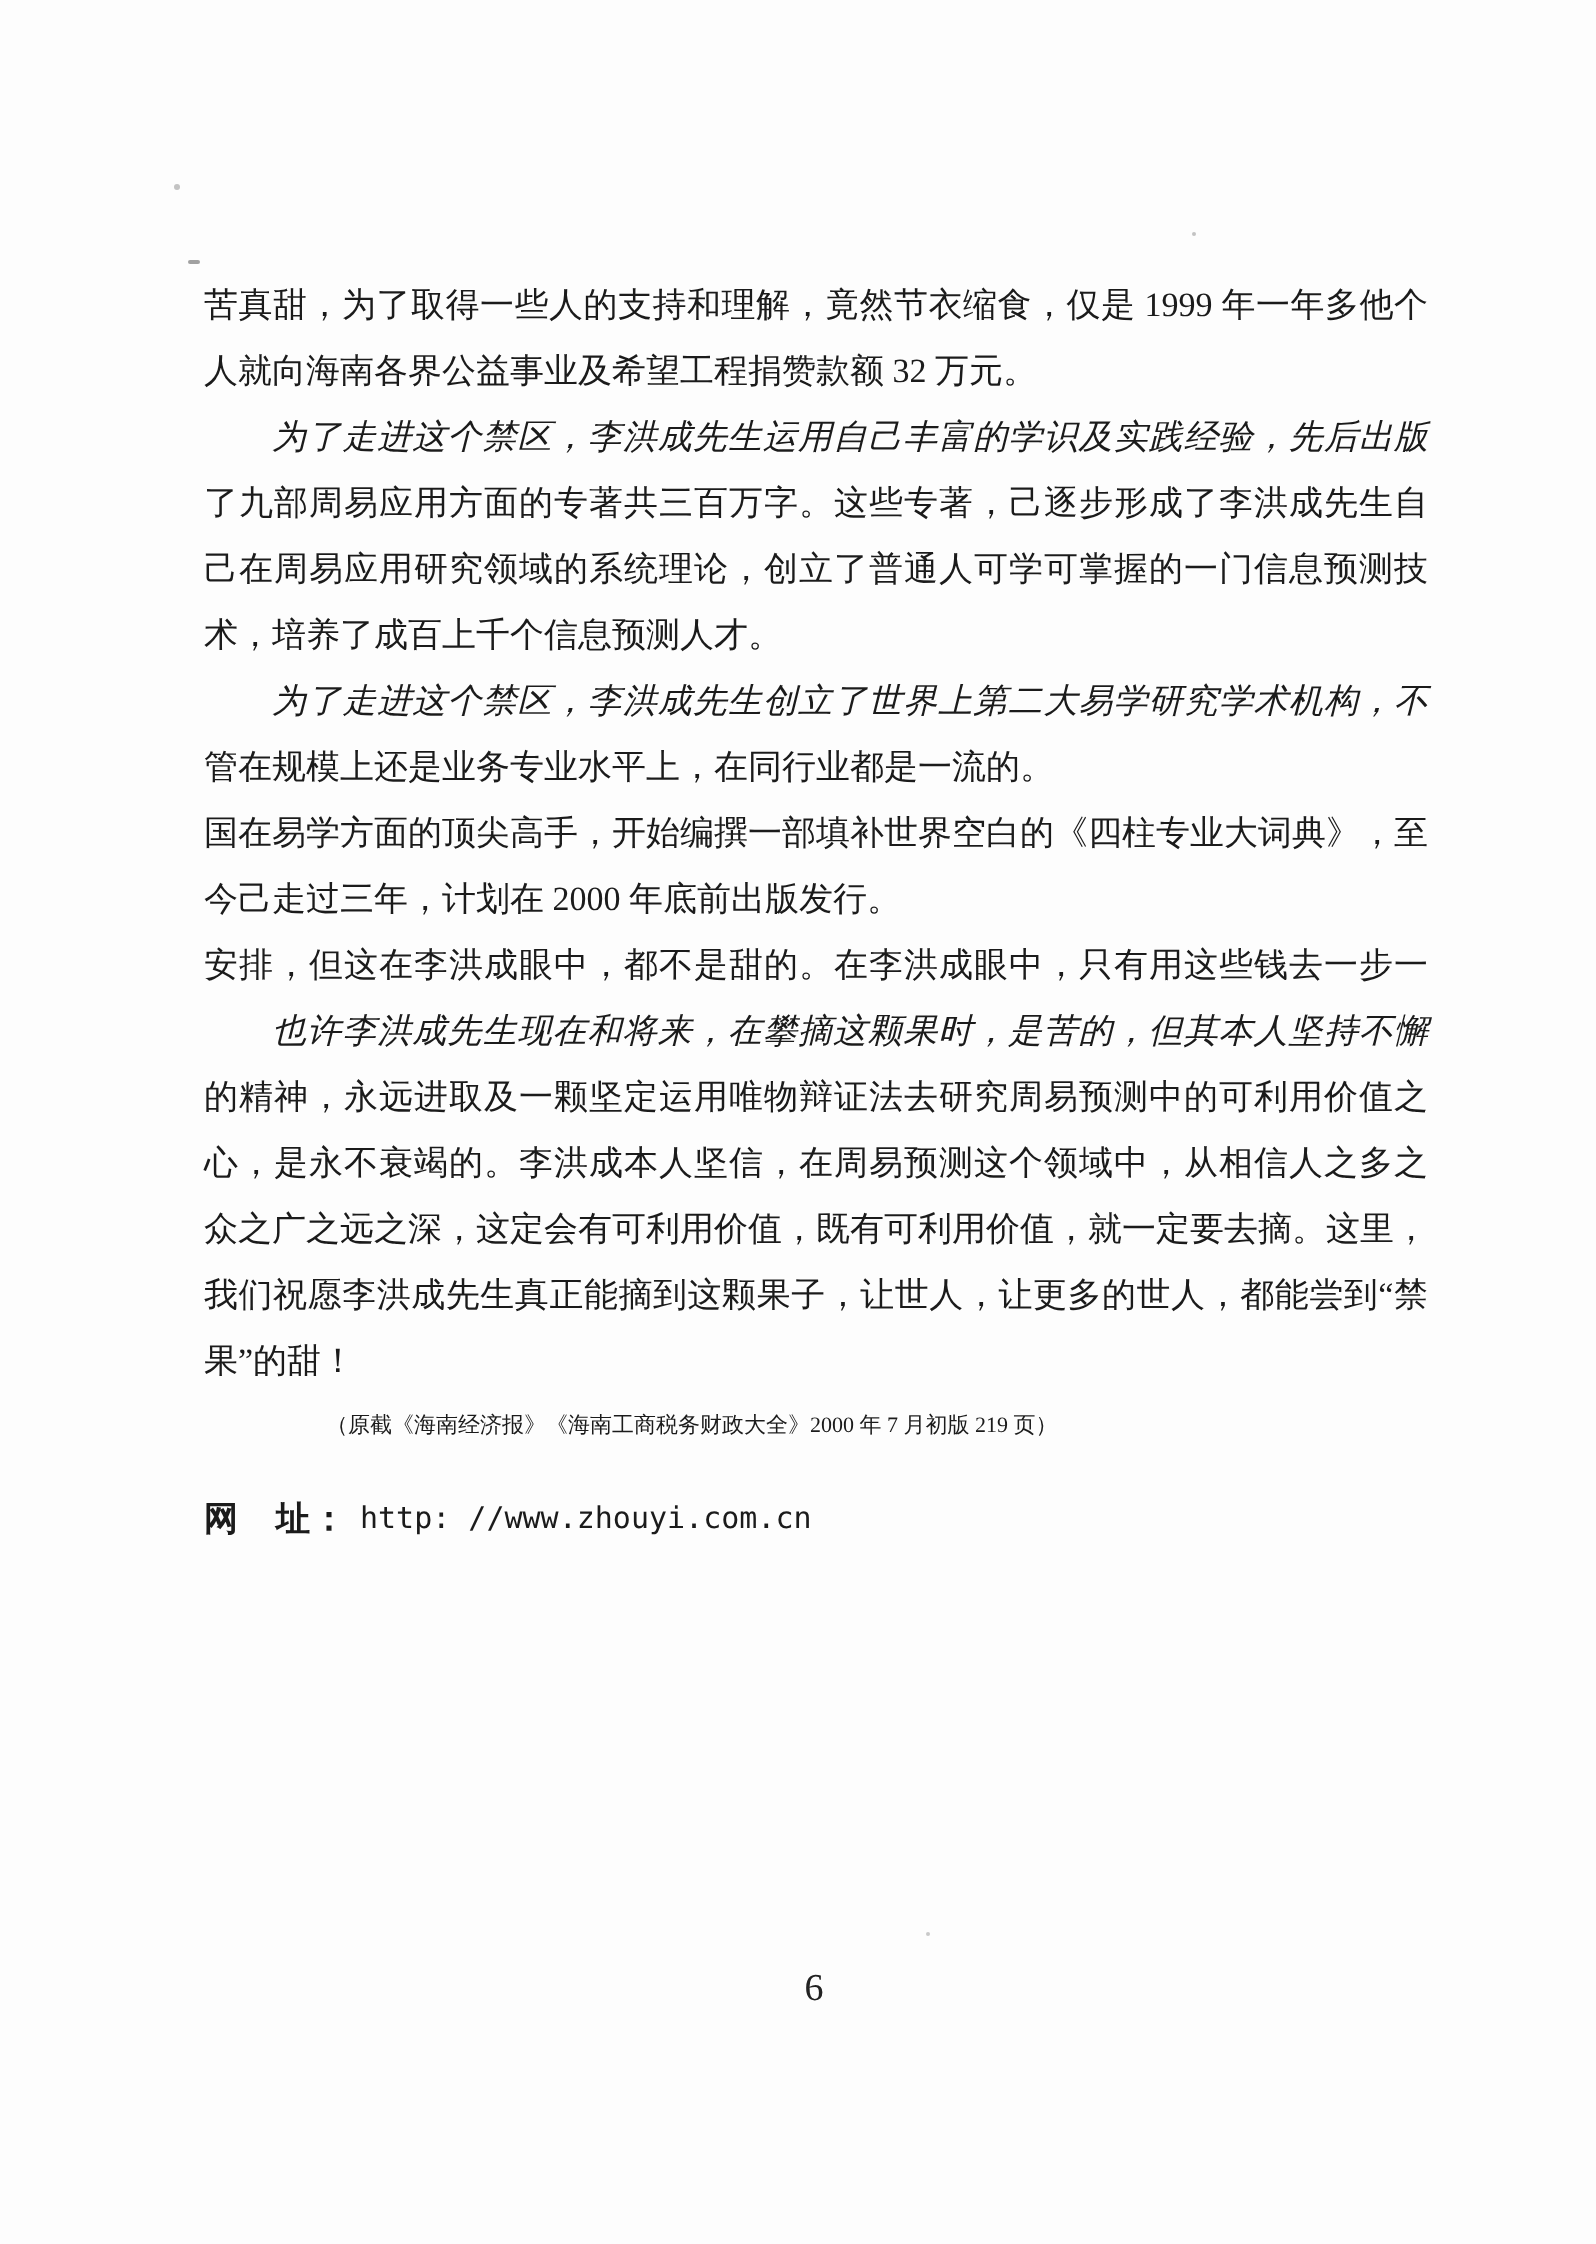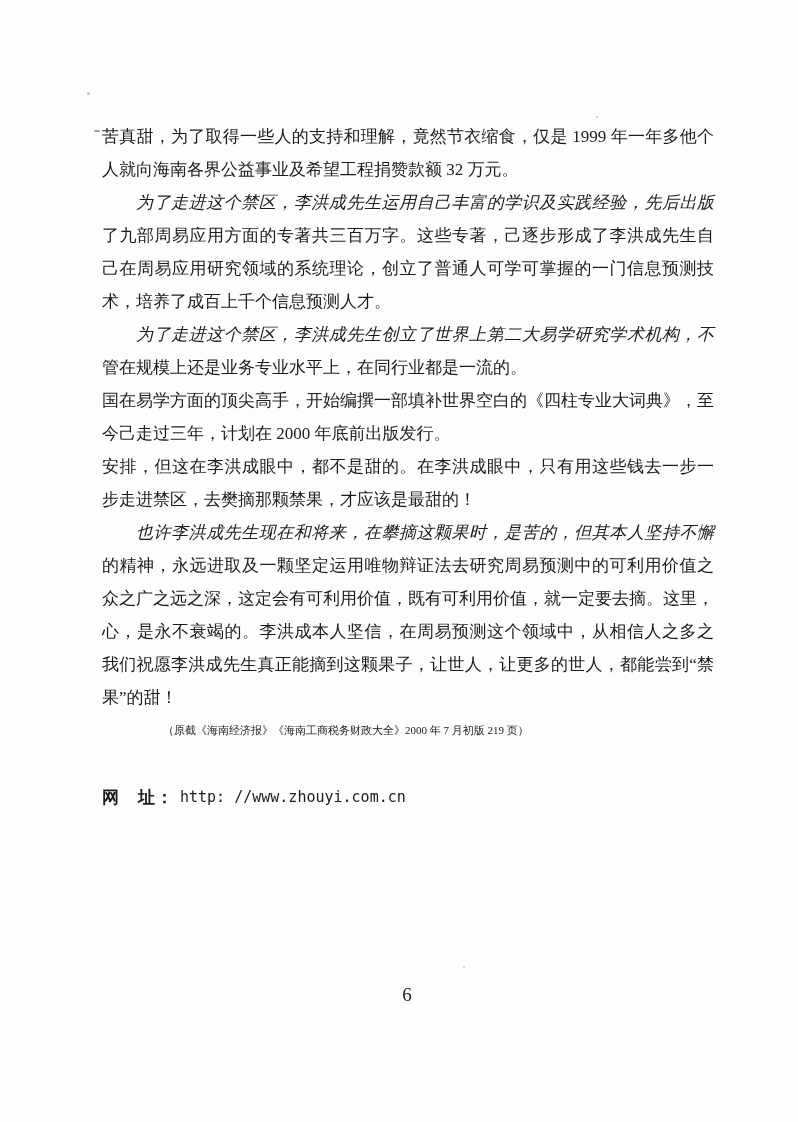--- a/index.html
+++ b/index.html
@@ -10,21 +10,21 @@
   }
   .page {
     position: relative;
     width: 798px; height: 1122px;
     background: #fdfdfd;
     color: #1b1b1b;
     overflow: hidden;
   }
   .text-block {
     position: absolute;
-    left: 102px; top: 120px;
+    left: 102px; top: 136px;
     width: 612px;
   }
   .line {
     font-size: 17px;
     line-height: 33px;
     height: 33px;
     white-space: nowrap;
     font-weight: 500;
     text-align: justify;
     text-align-last: left;
@@ -48,21 +48,20 @@
   .website .label {
     font-size: 17px;
     font-weight: bold;
     letter-spacing: 1px;
   }
   .website .url {
     font-family: "DejaVu Sans Mono", monospace;
     font-size: 15px;
     font-weight: 500;
     margin-left: 6px;
-    margin-top: 21px;
   }
   .website .url-second { margin-left: 34px; }
   .page-number {
     position: absolute;
     top: 984px; left: 0;
     width: 100%;
     text-align: center;
     text-indent: 16px;
     font-size: 19px;
     color: #222;
@@ -94,25 +93,24 @@
         <div class="line">人就向海南各界公益事业及希望工程捐赞款额 32 万元。</div>
         <div class="line stretch indent">为了走进这个禁区，李洪成先生运用自己丰富的学识及实践经验，先后出版</div>
         <div class="line stretch">了九部周易应用方面的专著共三百万字。这些专著，己逐步形成了李洪成先生自</div>
         <div class="line stretch">己在周易应用研究领域的系统理论，创立了普通人可学可掌握的一门信息预测技</div>
         <div class="line">术，培养了成百上千个信息预测人才。</div>
         <div class="line stretch indent">为了走进这个禁区，李洪成先生创立了世界上第二大易学研究学术机构，不</div>
         <div class="line">管在规模上还是业务专业水平上，在同行业都是一流的。</div>
         <div class="line stretch">国在易学方面的顶尖高手，开始编撰一部填补世界空白的《四柱专业大词典》，至</div>
         <div class="line">今己走过三年，计划在 2000 年底前出版发行。</div>
         <div class="line stretch">安排，但这在李洪成眼中，都不是甜的。在李洪成眼中，只有用这些钱去一步一</div>
-        <div class="line">步走进禁区，去樊摘那颗禁果，才应该是最甜的！</div>
         <div class="line stretch indent">也许李洪成先生现在和将来，在攀摘这颗果时，是苦的，但其本人坚持不懈</div>
         <div class="line stretch">的精神，永远进取及一颗坚定运用唯物辩证法去研究周易预测中的可利用价值之</div>
+        <div class="line stretch">心，是永不衰竭的。李洪成本人坚信，在周易预测这个领域中，从相信人之多之</div>
         <div class="line stretch">众之广之远之深，这定会有可利用价值，既有可利用价值，就一定要去摘。这里，</div>
-        <div class="line stretch">心，是永不衰竭的。李洪成本人坚信，在周易预测这个领域中，从相信人之多之</div>
         <div class="line stretch">我们祝愿李洪成先生真正能摘到这颗果子，让世人，让更多的世人，都能尝到“禁</div>
         <div class="line">果”的甜！</div>
       </div>
 
     <div class="attribution">（原截《海南经济报》《海南工商税务财政大全》2000 年 7 月初版 219 页）</div>
 
     <div class="website">
       <span class="label">网　址：</span>
       <span class="url">http: //www.zhouyi.com.cn</span>
     </div>

